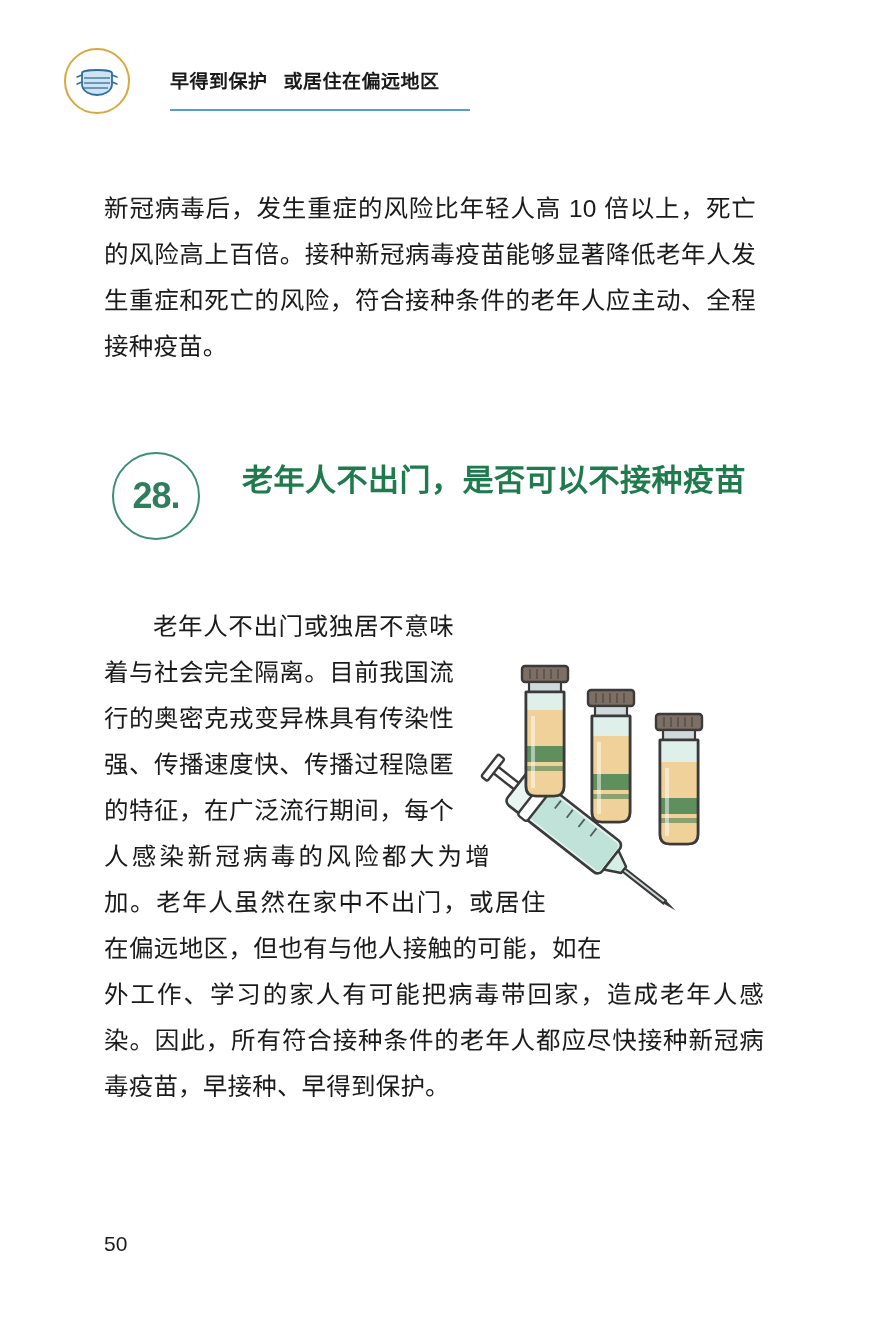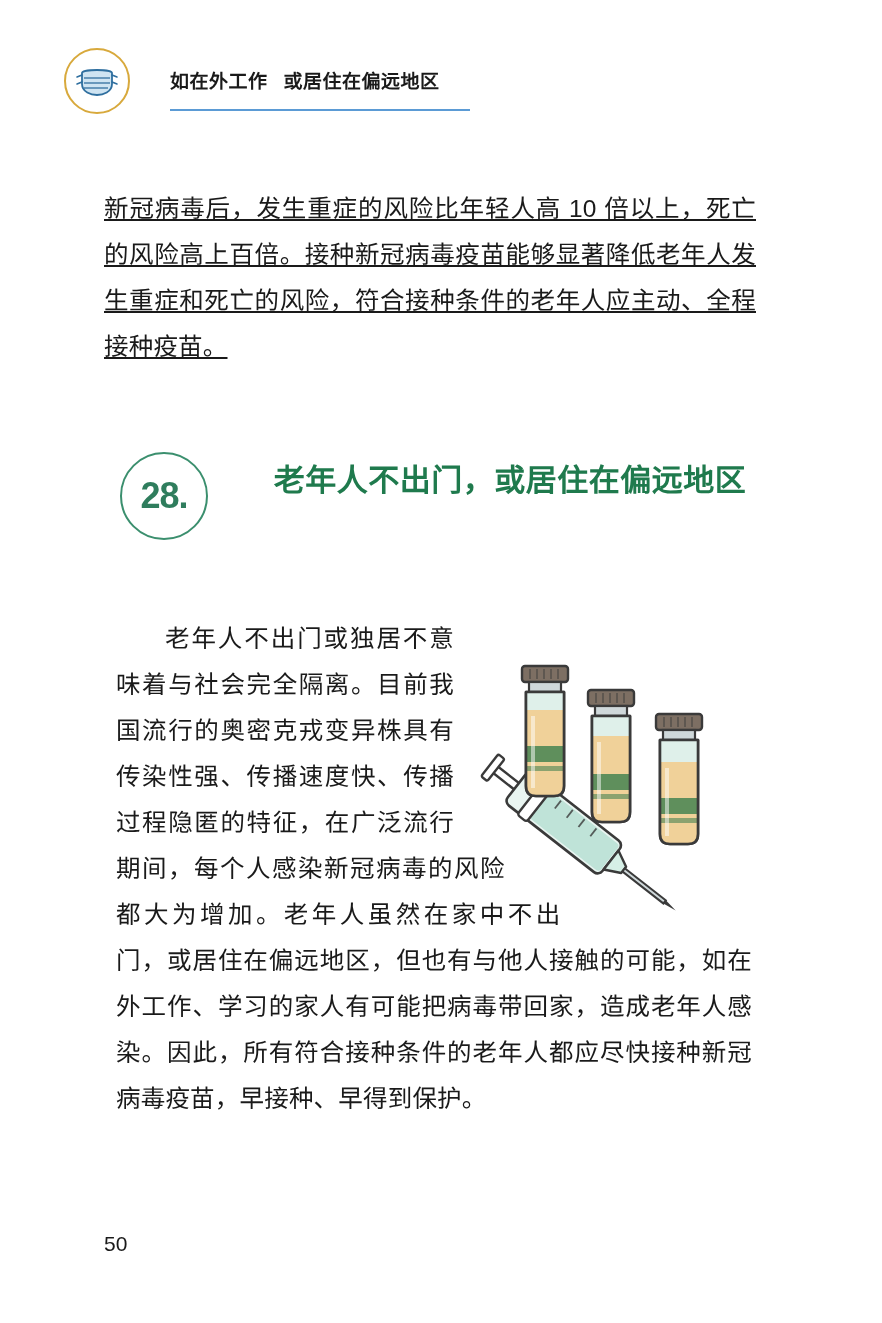--- a/index.html
+++ b/index.html
@@ -59,40 +59,38 @@
     height: 2px;
     background: #5b9bd5;
   }
 
   
   .content {
     position: absolute;
     left: 104px;
     top: 186px;
     width: 652px;
-    text-decoration: underline;
   }
   p.para {
     margin: 0;
     font-size: 24.5px;
     line-height: 46px;
     letter-spacing: 0.2px;
     text-align: justify;
     text-justify: inter-ideograph;
     color: #1a1a1a;
   }
 
   
   .qa-heading {
     position: absolute;
-    left: 120px;
+    left: 112px;
     top: 452px;
     width: 660px;
     height: 120px;
-    text-align: center;
   }
   .qa-number {
     position: absolute;
     left: 0;
     top: 0;
     width: 88px;
     height: 88px;
     border: 2px solid #3b8f6e;
     border-radius: 50%;
     box-sizing: border-box;
@@ -125,21 +123,21 @@
   }
   .img-float {
     float: right;
     width: 300px;
     height: 265px;
     margin: 52px 0 6px 10px;
     shape-outside: polygon(0 0, 100% 0, 100% 100%, 48% 100%, 0 62%);
   }
   .img-float svg { display: block; }
   .wrap-block p {
-    margin: 12px;
+    margin: 0;
     font-size: 24.5px;
     line-height: 46px;
     letter-spacing: 0.2px;
     text-align: justify;
     text-justify: inter-ideograph;
     color: #1a1a1a;
   }
   .wrap-block p.indent { text-indent: 2em; }
 
   
@@ -159,32 +157,32 @@
   <div class="header-badge">
     <span>
       <svg width="44" height="34" viewBox="0 0 44 34" aria-hidden="true">
         <path d="M7 9 C7 5, 37 5, 37 9 L37 20 C37 28, 28 31, 22 31 C16 31, 7 28, 7 20 Z" fill="#cfe4f2" stroke="#2f6f9f" stroke-width="1.8" stroke-linejoin="round"></path>
         <path d="M7 11 L2 13 M7 18 L2 20 M37 11 L42 13 M37 18 L42 20" stroke="#2f6f9f" stroke-width="1.6" fill="none" stroke-linecap="round"></path>
         <path d="M9 14 H35 M9 19 H35 M9 24 H33" stroke="#2f6f9f" stroke-width="1.4" fill="none" opacity="0.85"></path>
       </svg>
     </span>
   </div>
   <div class="header-text">
-    <span>如在外工作</span><span class="part-sep"></span><span>或居住在偏远地区</span>
+    <span>早得到保护</span><span class="part-sep"></span><span>或居住在偏远地区</span>
   </div>
   <div class="header-rule"></div>
 </div>
 
 <div class="content">
   <p class="para">新冠病毒后，发生重症的风险比年轻人高 10 倍以上，死亡的风险高上百倍。接种新冠病毒疫苗能够显著降低老年人发生重症和死亡的风险，符合接种条件的老年人应主动、全程接种疫苗。</p>
 </div>
 
 <div class="qa-heading">
   <div class="qa-number">28.</div>
-  <div class="qa-title">老年人不出门，或居住在偏远地区</div>
+  <div class="qa-title">老年人不出门，是否可以不接种疫苗</div>
 </div>
 
 <div class="wrap-block">
   <div class="img-float">
     <svg width="300" height="265" viewBox="0 0 300 265" aria-hidden="true">
 
       <g transform="rotate(38 105 175)">
 
         <rect x="8" y="168" width="30" height="8" fill="#ffffff" stroke="#3a3a3a" stroke-width="2.4"></rect>
         <rect x="2" y="158" width="8" height="28" rx="2" fill="#ffffff" stroke="#3a3a3a" stroke-width="2.4"></rect>

